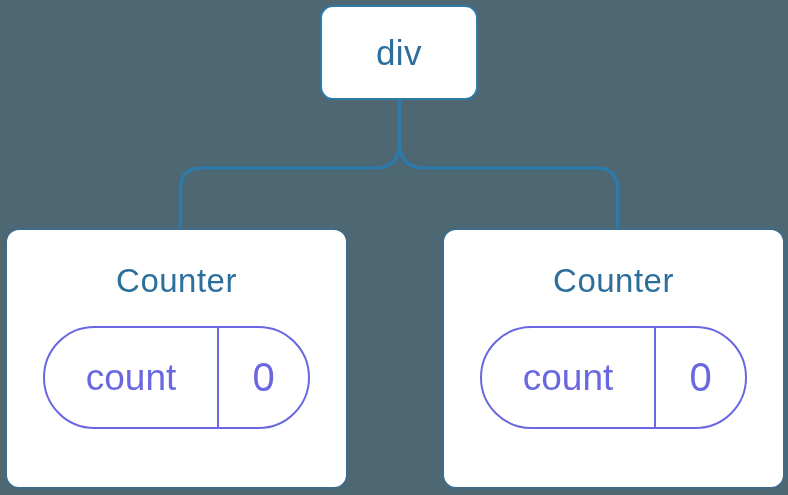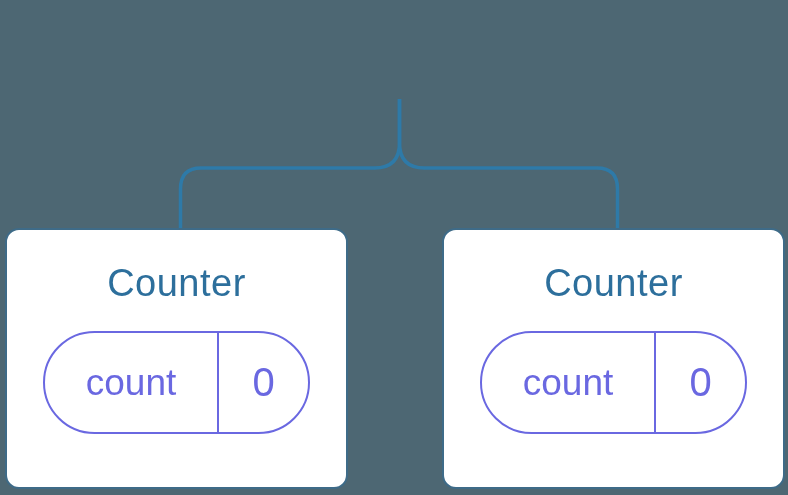--- a/index.html
+++ b/index.html
@@ -55,21 +55,21 @@
     border-radius: 14px;
     display: flex;
     flex-direction: column;
     align-items: center;
   }
   .component-card.left  { left: 5px; }
   .component-card.right { left: 442px; }
 
   .component-title {
     margin-top: 32px;
-    font-size: 38px;
+    font-size: 33px;
     font-weight: 500;
     color: var(--node-text-blue);
     letter-spacing: 0.5px;
   }
 
   .state-pill {
     margin-top: 26px;
     width: 267px; height: 103px;
     border: 2px solid var(--state-purple);
     border-radius: 52px;
@@ -98,20 +98,23 @@
 </head>
 <body>
 
 <div class="stage">
 
   <svg class="connector-svg" viewBox="0 0 788 495" fill="none" xmlns="http://www.w3.org/2000/svg">
     <path d="M399.5 99 L399.5 143 Q399.5 168 374.5 168 L201 168 Q180.5 168 180.5 189 L180.5 229" stroke="currentColor" stroke-width="3.5" fill="none"></path>
     <path d="M399.5 99 L399.5 143 Q399.5 168 424.5 168 L597 168 Q617.5 168 617.5 189 L617.5 229" stroke="currentColor" stroke-width="3.5" fill="none"></path>
   </svg>
 
+  <div class="root-node">
+    <span class="label">div</span>
+  </div>
 
   <div class="component-card left">
     <div class="component-title">Counter</div>
     <div class="state-pill">
       <div class="state-key-cell">count</div>
       <div class="state-value-cell">0</div>
     </div>
   </div>
 
   <div class="component-card right">

